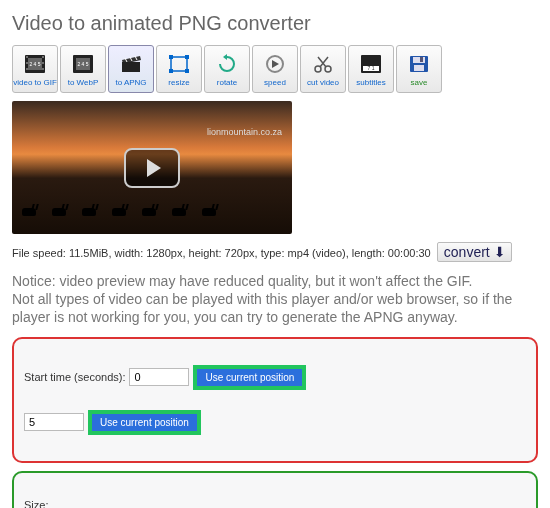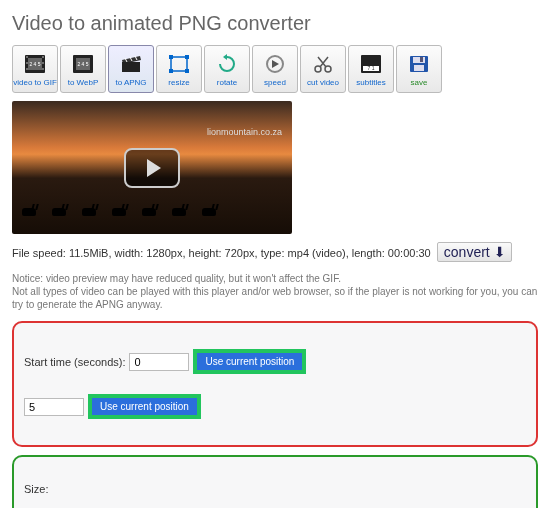--- a/index.html
+++ b/index.html
@@ -83,21 +83,21 @@
   .fileinfo b { font-weight: normal; }
   .convert-small {
     background: linear-gradient(#fafafa,#e4e4e4);
     border: 1px solid #bbb;
     border-radius: 2px;
     font-size: 14px;
     padding: 1px 6px;
     color: #225;
     cursor:pointer;
   }
-  .notice { font-size: 10px; color: #777; margin: 10px 0; line-height: 1.3; }
+  .notice { font-size: 14px; color: #777; margin: 10px 0; line-height: 1.3; }
   fieldset {
     border: 2px solid;
     border-radius: 10px;
     padding: 6px 10px;
     margin: 4px 0 8px 0;
     background: #f7f7f8;
   }
   fieldset.red { border-color: #d33; }
   fieldset.green { border-color: #2a9a2a; }
   .row { margin: 20px 0; display:flex; align-items:center; gap:4px; font-size: 11px;}

